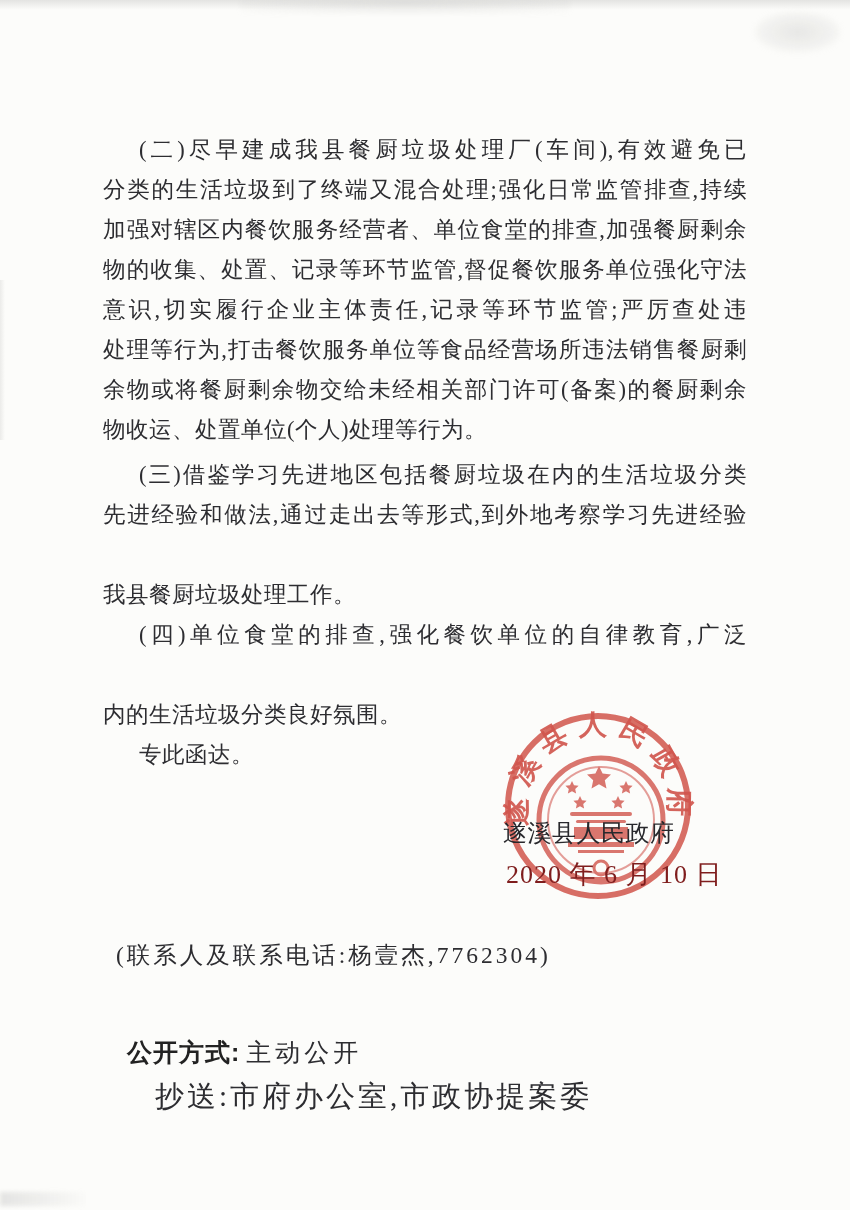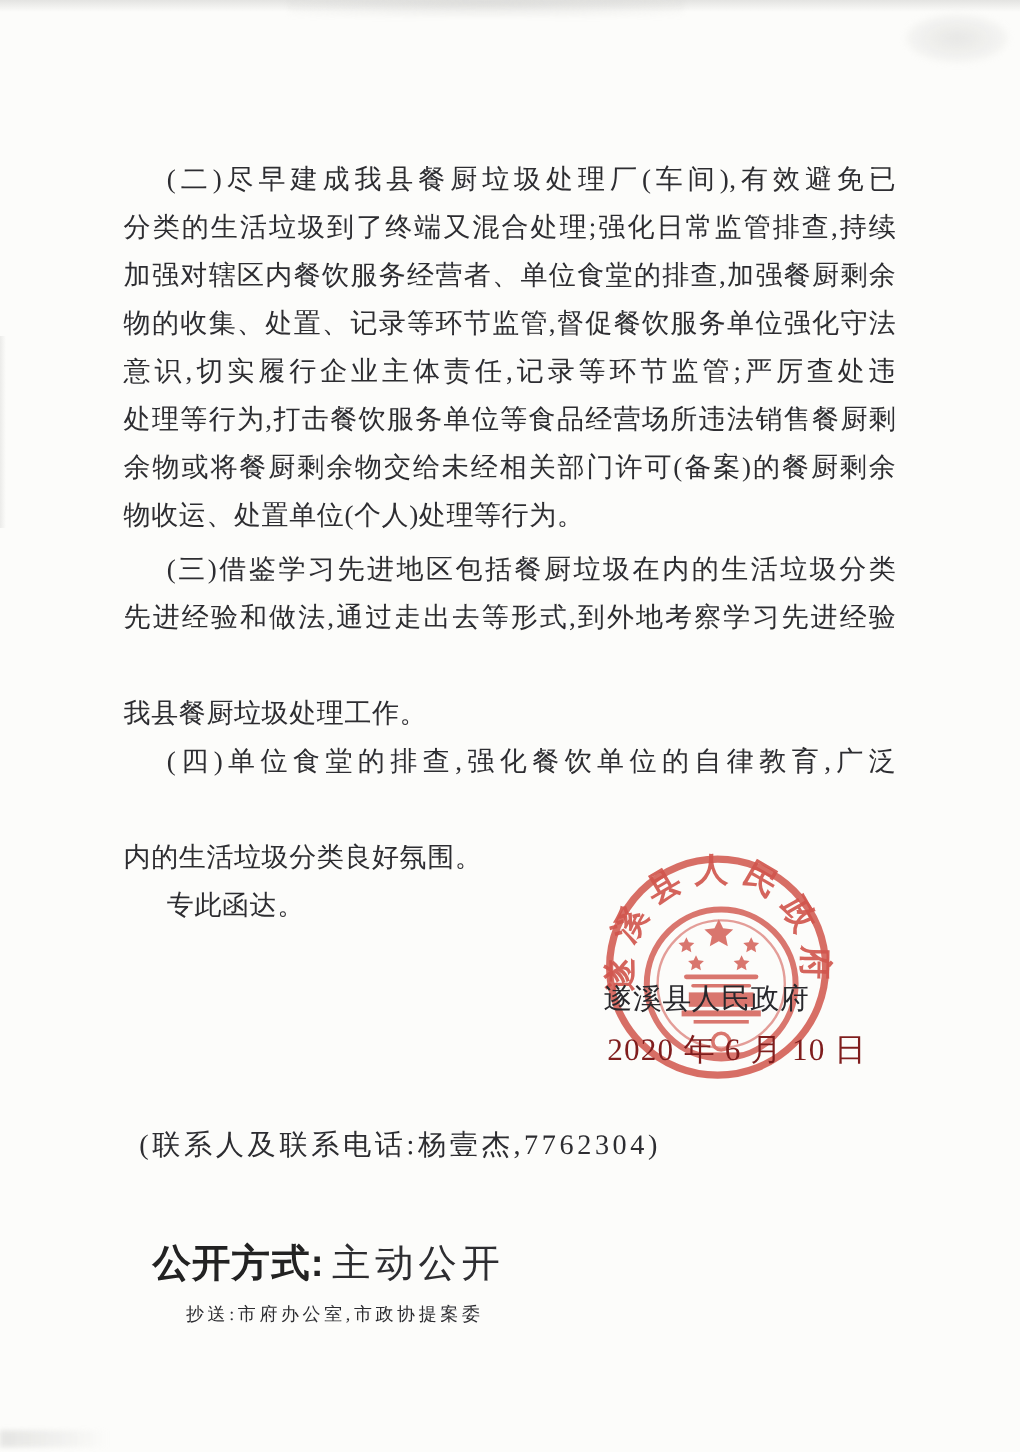--- a/index.html
+++ b/index.html
@@ -58,33 +58,33 @@
     color:#7f1d1d;z-index:3;margin-left:12px;
   }
   .contact-line{
     position:absolute;left:116px;top:940px;
     font-size:23.5px;line-height:30px;letter-spacing:3px;
     color:#2d2d31;
   }
 
   .publicity-line{
     position:absolute;left:127px;top:1037px;
-    font-size:32px;line-height:30px;
+    font-size:25px;line-height:30px;
   }
   .publicity-label{
     font-family:"Liberation Sans","DejaVu Sans",sans-serif;
     font-weight:bold;letter-spacing:1px;color:#222;
   }
   .publicity-value{
     font-family:"Liberation Serif","DejaVu Serif",serif;
     letter-spacing:4px;color:#2d2d31;margin-left:6px;
   }
   .cc-line{
     position:absolute;left:155px;top:1082px;
-    font-size:15px;line-height:28px;letter-spacing:3px;
+    font-size:29px;line-height:28px;letter-spacing:3px;
     color:#2d2d31;
   }
 
   .seal{
     position:absolute;left:478px;top:686px;width:240px;height:240px;
     z-index:2;
     mix-blend-mode:multiply;
     opacity:0.92;
   }
 </style>

